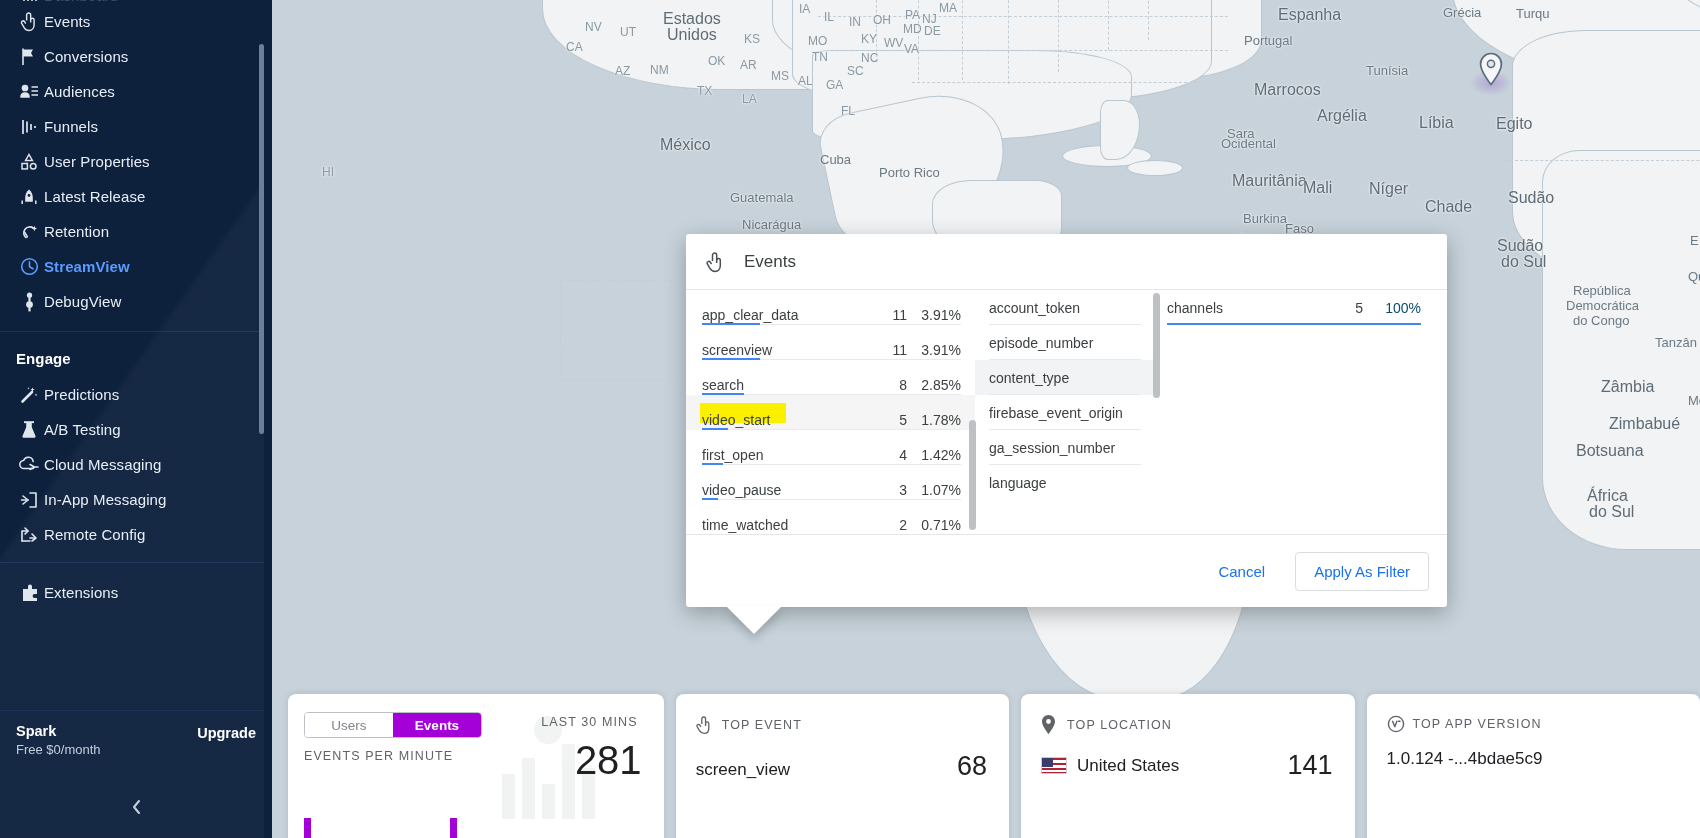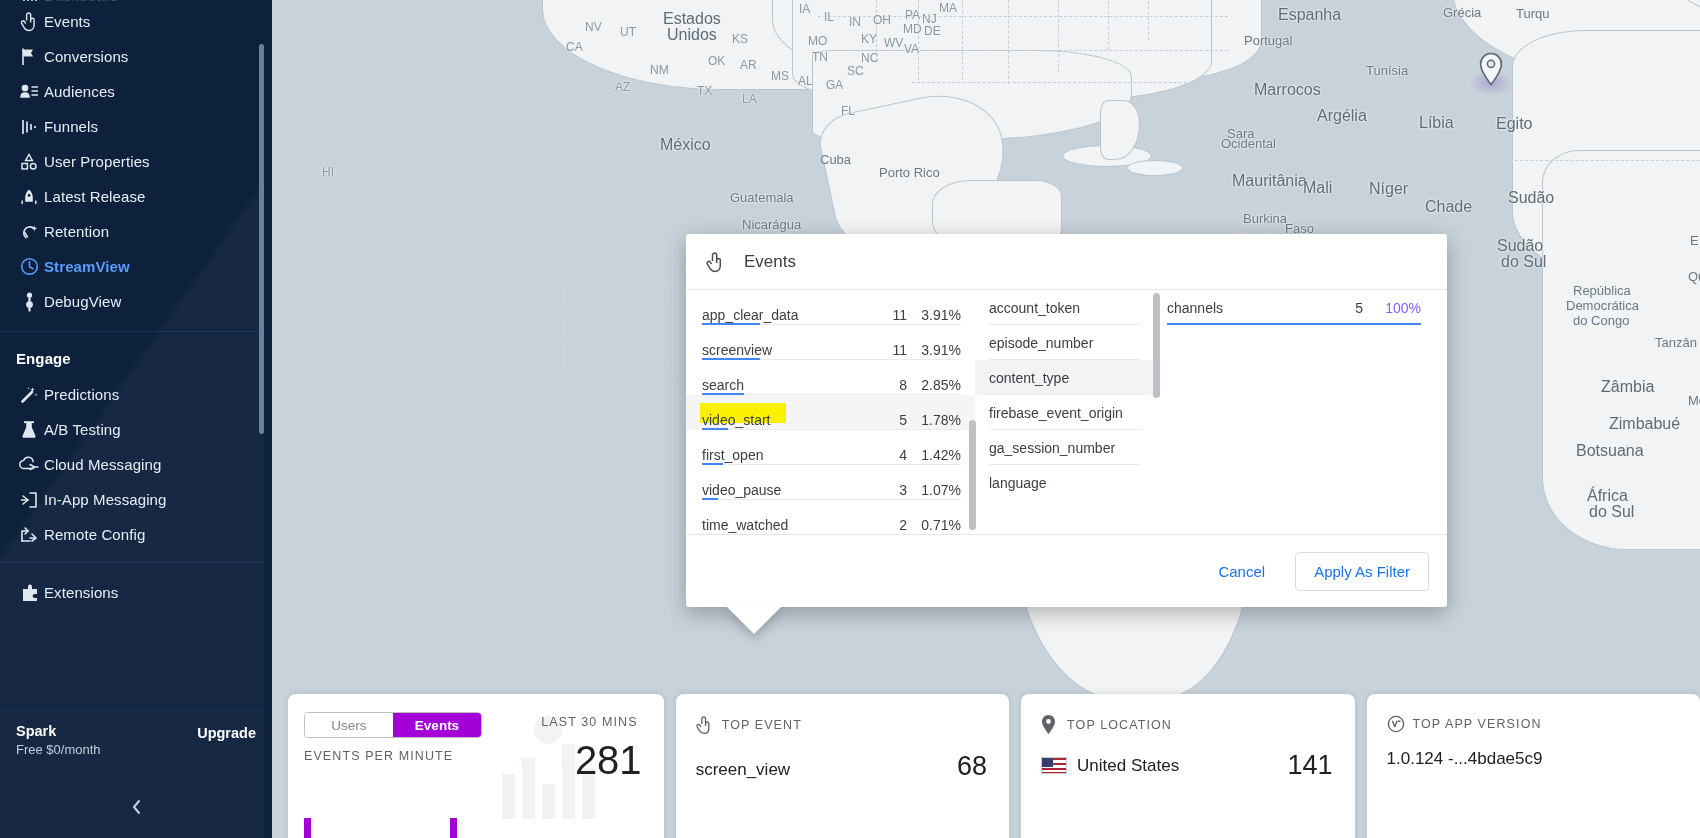--- a/index.html
+++ b/index.html
@@ -138,21 +138,21 @@
     position:absolute; left:14px; right:12px; bottom:0; height:1px; background:#e8eaed;
   }
   .prow.sel { background:#f1f3f4; }
 
   .vrow {
     height:35px; display:flex; align-items:center; padding:0 26px 0 14px;
     position:relative;
   }
   .vrow .nm { font-size:14px; color:#3c4043; flex:1; white-space:nowrap; }
   .vrow .ct { font-size:14px; color:#3c4043; width:44px; text-align:right; }
-  .vrow .pc { font-size:14px; color:#8b5cf6; width:58px; text-align:right; }
+  .vrow .pc { font-size:14px; color:#0c4a6e; width:58px; text-align:right; }
   .vrow .bar { position:absolute; left:14px; right:26px; bottom:0; height:2.5px; background:#4285f4; }
 
   .colscroll {
     position:absolute; width:7px; background:#bdc1c6; border-radius:4px;
   }
   #scroll-c1 { left:283px; top:130px; height:110px; }
   #scroll-c2 { left:467px; top:3px; height:105px; }
 
   #popup-foot {
     position:absolute; left:0; bottom:0; width:761px; height:73px;
@@ -279,21 +279,21 @@
   <div class="dashed-border" style="left:290px;top:280px;width:110px;"></div>
   <div class="dashed-border" style="left:286px;top:380px;width:116px;"></div>
   <div class="dashed-v" style="left:288px;top:280px;height:100px;"></div>
   <div class="dashed-v" style="left:398px;top:282px;height:96px;"></div>
   <div class="dashed-border" style="left:1228px;top:160px;width:300px;"></div>
 
   <div id="map-labels">
       <div class="maplabel state" style="left: 313px; top: 20px;">NV</div>
       <div class="maplabel state" style="left: 348px; top: 25px;">UT</div>
       <div class="maplabel state" style="left: 294px; top: 40px;">CA</div>
-      <div class="maplabel state" style="left: 343px; top: 80px;">AZ</div>
+      <div class="maplabel state" style="left: 343px; top: 64px;">AZ</div>
       <div class="maplabel state" style="left: 378px; top: 63px;">NM</div>
       <div class="maplabel state" style="left: 425px; top: 84px;">TX</div>
       <div class="maplabel state" style="left: 436px; top: 54px;">OK</div>
       <div class="maplabel state" style="left: 468px; top: 58px;">AR</div>
       <div class="maplabel state" style="left: 470px; top: 92px;">LA</div>
       <div class="maplabel state" style="left: 499px; top: 69px;">MS</div>
       <div class="maplabel state" style="left: 526px; top: 74px;">AL</div>
       <div class="maplabel state" style="left: 554px; top: 78px;">GA</div>
       <div class="maplabel state" style="left: 569px; top: 104px;">FL</div>
       <div class="maplabel state" style="left: 575px; top: 64px;">SC</div>
@@ -305,21 +305,21 @@
       <div class="maplabel state" style="left: 601px; top: 13px;">OH</div>
       <div class="maplabel state" style="left: 577px; top: 15px;">IN</div>
       <div class="maplabel state" style="left: 552px; top: 10px;">IL</div>
       <div class="maplabel state" style="left: 536px; top: 34px;">MO</div>
       <div class="maplabel state" style="left: 527px; top: 2px;">IA</div>
       <div class="maplabel state" style="left: 633px; top: 8px;">PA</div>
       <div class="maplabel state" style="left: 631px; top: 22px;">MD</div>
       <div class="maplabel state" style="left: 667px; top: 1px;">MA</div>
       <div class="maplabel state" style="left: 652px; top: 24px;">DE</div>
       <div class="maplabel state" style="left: 650px; top: 12px;">NJ</div>
-      <div class="maplabel state" style="left: 460px; top: 32px;">KS</div>
+      <div class="maplabel state" style="left: 472px; top: 32px;">KS</div>
       <div class="maplabel state" style="left: 50px; top: 165px;">HI</div>
       <div class="maplabel big" style="left: 391px; top: 10px;">Estados</div>
       <div class="maplabel big" style="left: 395px; top: 26px;">Unidos</div>
       <div class="maplabel big" style="left: 388px; top: 136px;">México</div>
       <div class="maplabel " style="left: 458px; top: 190px;">Guatemala</div>
       <div class="maplabel " style="left: 470px; top: 217px;">Nicarágua</div>
       <div class="maplabel " style="left: 548px; top: 152px;">Cuba</div>
       <div class="maplabel " style="left: 607px; top: 165px;">Porto Rico</div>
       <div class="maplabel big" style="left: 1006px; top: 6px;">Espanha</div>
       <div class="maplabel " style="left: 972px; top: 33px;">Portugal</div>

